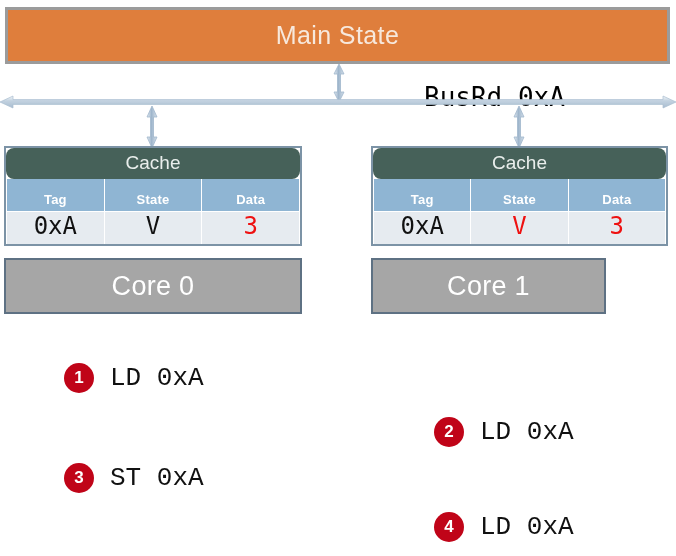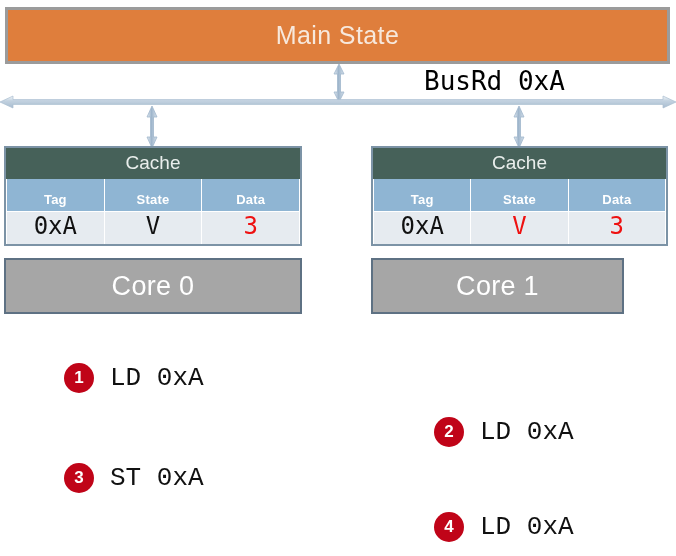--- a/index.html
+++ b/index.html
@@ -40,21 +40,21 @@
   #bus-line {
     position: absolute;
     left: 0px;
     top: 95px;
     width: 676px;
     height: 14px;
   }
   #bus-label {
     position: absolute;
     left: 424px;
-    top: 66px;
+    top: 82px;
     font-family: "DejaVu Sans Mono", monospace;
     font-size: 26px;
     color: #000000;
     white-space: pre;
   }
 
   .vconn {
     position: absolute;
     width: 16px;
   }
@@ -67,20 +67,21 @@
     border: 2px solid #7C93A6;
     background: #FFFFFF;
   }
   .cache-title {
     background: #466159;
     color: #E9EEEC;
     font-size: 19px;
     text-align: center;
     padding: 5px 0 6px 0;
     line-height: 1.05;
+    border-radius: 8px;
   }
   .cache-table {
     width: 100%;
     border-collapse: collapse;
     table-layout: fixed;
   }
   .cache-table th {
     background: #8FB5D3;
     color: #FFFFFF;
     font-size: 13px;
@@ -225,21 +226,21 @@
         <tr>
           <td>0xA</td>
           <td class="val-red">V</td>
           <td class="val-red">3</td>
         </tr>
       </tbody>
     </table>
   </div>
 </div>
 
-<div class="unit core-box" style="left:371px; top:258px; width:253px; height:56px;">
+<div class="unit core-box" style="left:371px; top:258px; width:235px; height:56px;">
   <span class="label">Core 1</span>
 </div>
 
 <div class="instr" style="left:64px; top:363px;">
   <div class="badge">1</div>
   <div class="text">LD 0xA</div>
 </div>
 
 <div class="instr" style="left:434px; top:417px;">
   <div class="badge">2</div>

